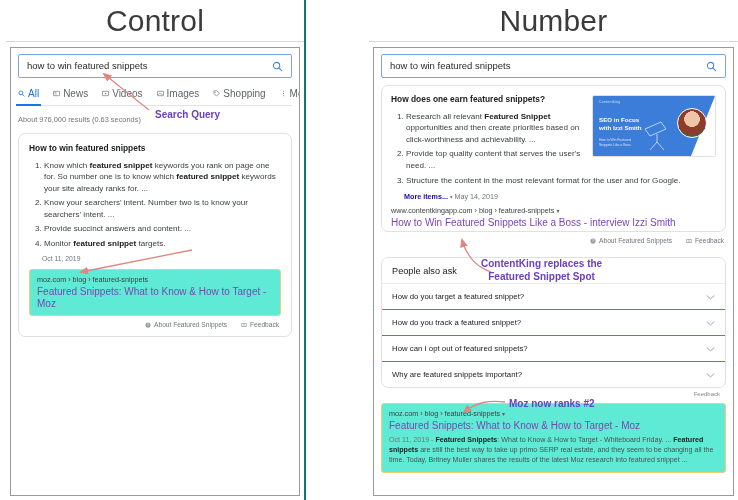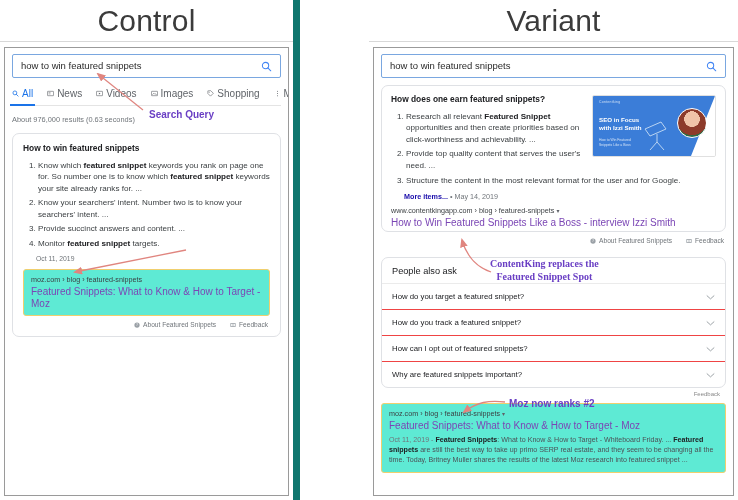--- a/index.html
+++ b/index.html
@@ -17,21 +17,21 @@
     overflow: hidden;
   }
 
   
   .panel {
     position: absolute;
     top: 0;
     height: 500px;
     background: #fff;
   }
-  .panel-left  { left: 0;   width: 300px; border-right: 7px solid #0f766e; }
+  .panel-left  { left: 6px;   width: 300px; border-right: 2px solid #0f766e; }
   .panel-right { left: 369px; width: 369px; }
 
   .panel-header {
     position: relative;
     height: 42px;
     border-bottom: 1px solid #d8d8d8;
     display: flex;
     align-items: center;
     justify-content: center;
   }
@@ -412,21 +412,21 @@
           <path d="M0,0 L7,3 L0,6 z" fill="#e0857f"></path>
         </marker>
       </defs>
       <line x1="186" y1="250" x2="75" y2="272" stroke="#e0857f" stroke-width="1.3" marker-end="url(#ah2)"></line>
     </svg>
   </div>
 
   <div class="panel panel-right">
 
     <div class="panel-header">
-      <div class="panel-title">Variant</div>
+      <div class="panel-title">Number</div>
     </div>
 
     <div class="serp serp-right">
 
       <div class="searchbox">
         <div class="search-text" title="Search Google or type a URL">how to win featured snippets</div>
         <span class="mag">
           <svg viewBox="0 0 16 16" width="11" height="11">
               <circle cx="6.6" cy="6.6" r="4.6" fill="none" stroke="#4285f4" stroke-width="1.5"></circle>
               <line x1="10" y1="10" x2="14.2" y2="14.2" stroke="#4285f4" stroke-width="1.5" stroke-linecap="round"></line>
@@ -534,21 +534,21 @@
           <span class="res-caret">▾</span>
         </div>
         <div class="res-title">Featured Snippets: What to Know &amp; How to Target - Moz</div>
         <div class="res-desc">
           <span class="dt">Oct 11, 2019</span><span class="dt"> - </span><b>Featured Snippets</b><span>: What to Know &amp; How to Target - Whiteboard Friday. ...</span>
           <b>Featured snippets</b><span> are still the best way to take up primo SERP real estate, and they seem to be changing all the time. Today, Britney Muller shares the results of the latest Moz research into featured snippet ...</span>
         </div>
       </div>
     </div>
 
-    <div class="anno center" style="left:121px; top:258px;font-family:Liberation Serif, serif;">
+    <div class="anno center" style="left:112px; top:258px;">
       <div>ContentKing replaces the</div>
       <div>Featured Snippet Spot</div>
     </div>
     <svg class="arrow-svg" style="left:0; top:0; width:369px; height:500px;">
       <defs>
         <marker id="ah3" markerWidth="7" markerHeight="7" refX="5.5" refY="3" orient="auto">
           <path d="M0,0 L7,3 L0,6 z" fill="#e0857f"></path>
         </marker>
       </defs>
       <path d="M122 272 C 110 268, 98 258, 93 240" fill="none" stroke="#e0857f" stroke-width="1.3" marker-end="url(#ah3)"></path>

